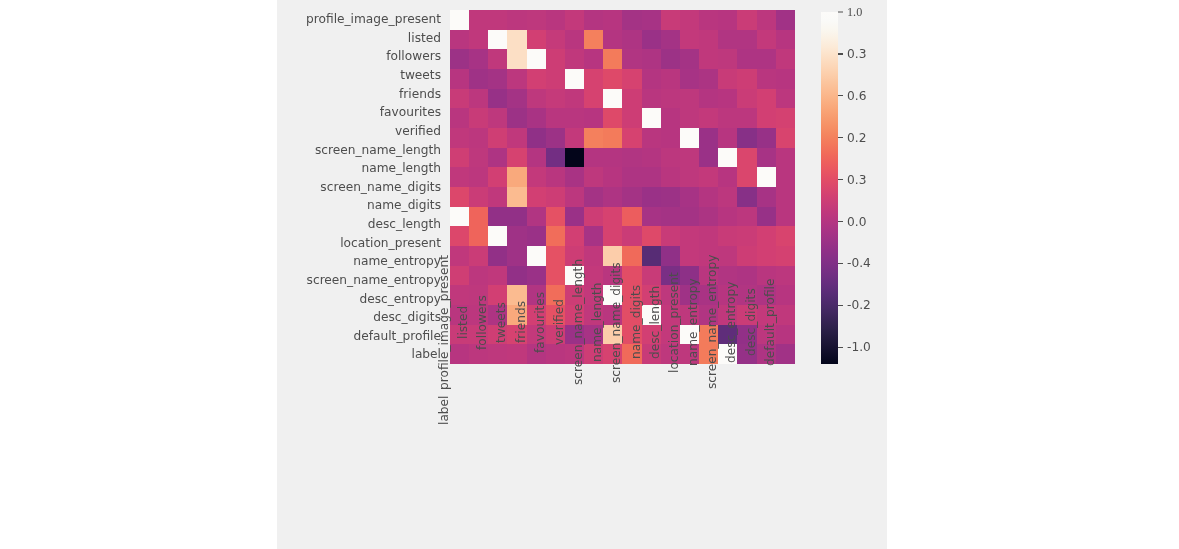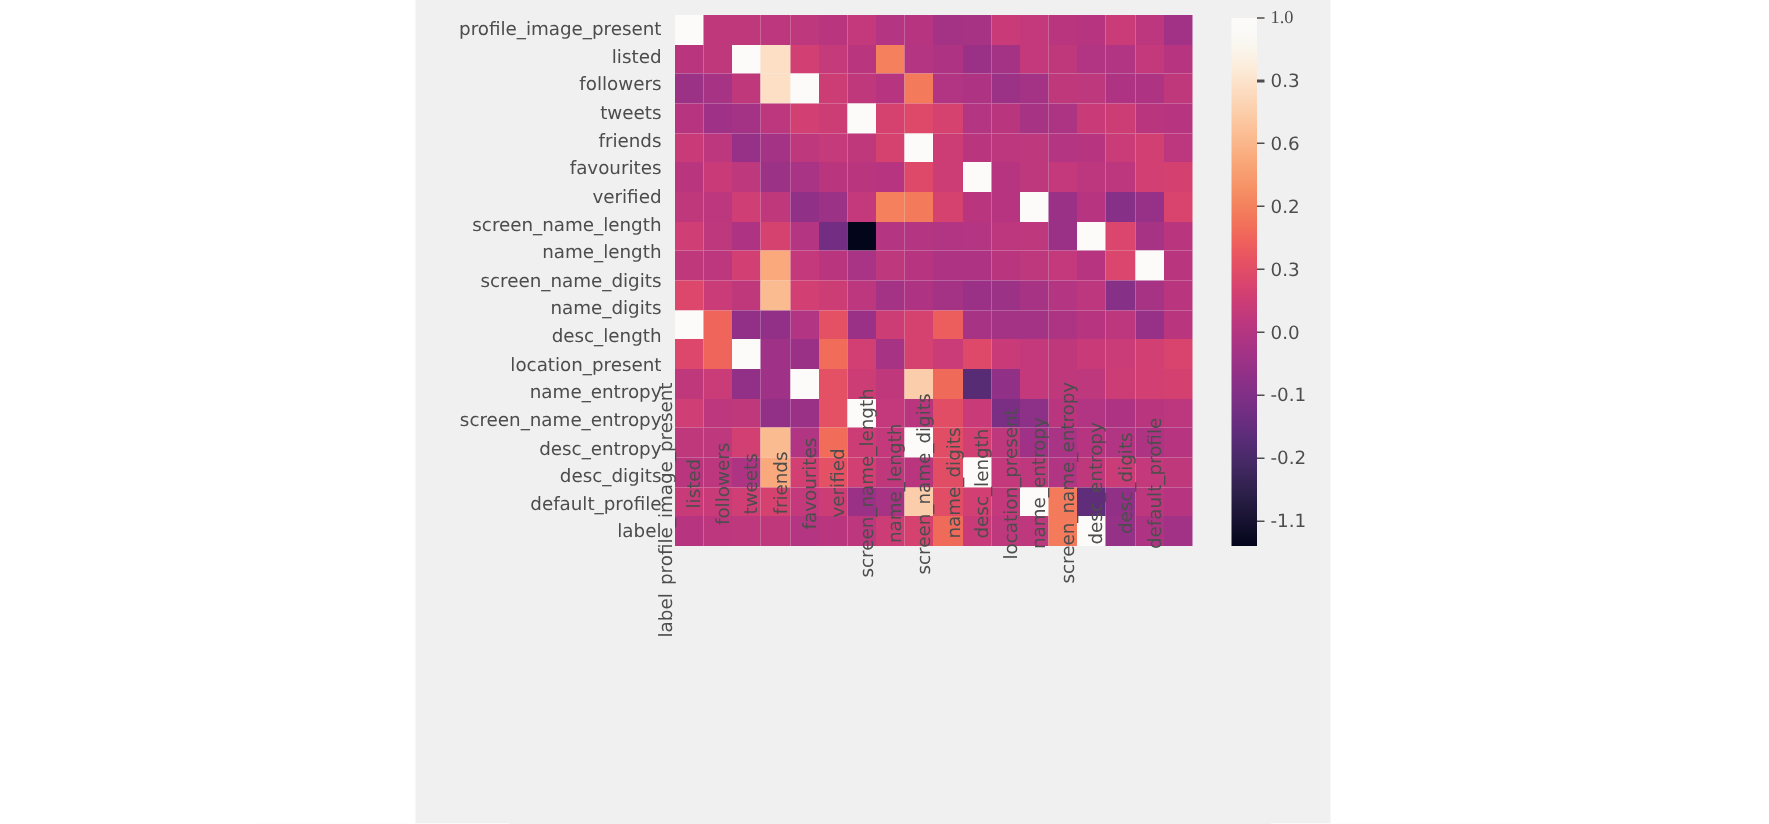--- a/index.html
+++ b/index.html
@@ -631,27 +631,27 @@
           <div class="cb-tick" style="top: 167.619px;">
             <span class="dash"></span>
             <span>0.3</span>
           </div>
           <div class="cb-tick" style="top: 209.524px;">
             <span class="dash"></span>
             <span>0.0</span>
           </div>
           <div class="cb-tick" style="top: 251.429px;">
             <span class="dash"></span>
-            <span>-0.1</span>
+            <span>-0.4</span>
           </div>
           <div class="cb-tick" style="top: 293.333px;">
             <span class="dash"></span>
             <span>-0.2</span>
           </div>
           <div class="cb-tick" style="top: 335.238px;">
             <span class="dash"></span>
-            <span>-1.1</span>
+            <span>-1.0</span>
           </div>
         </div>
     </div>
 
   </div>
 </div>
 
 </body></html>

